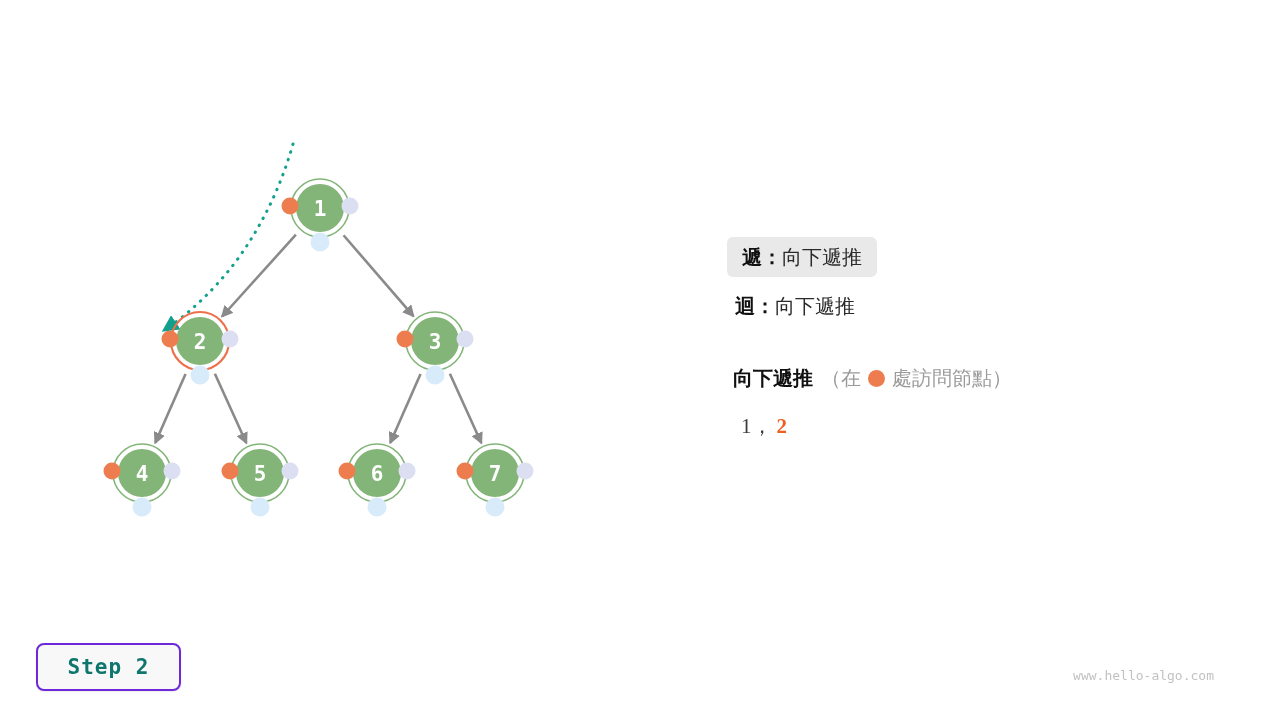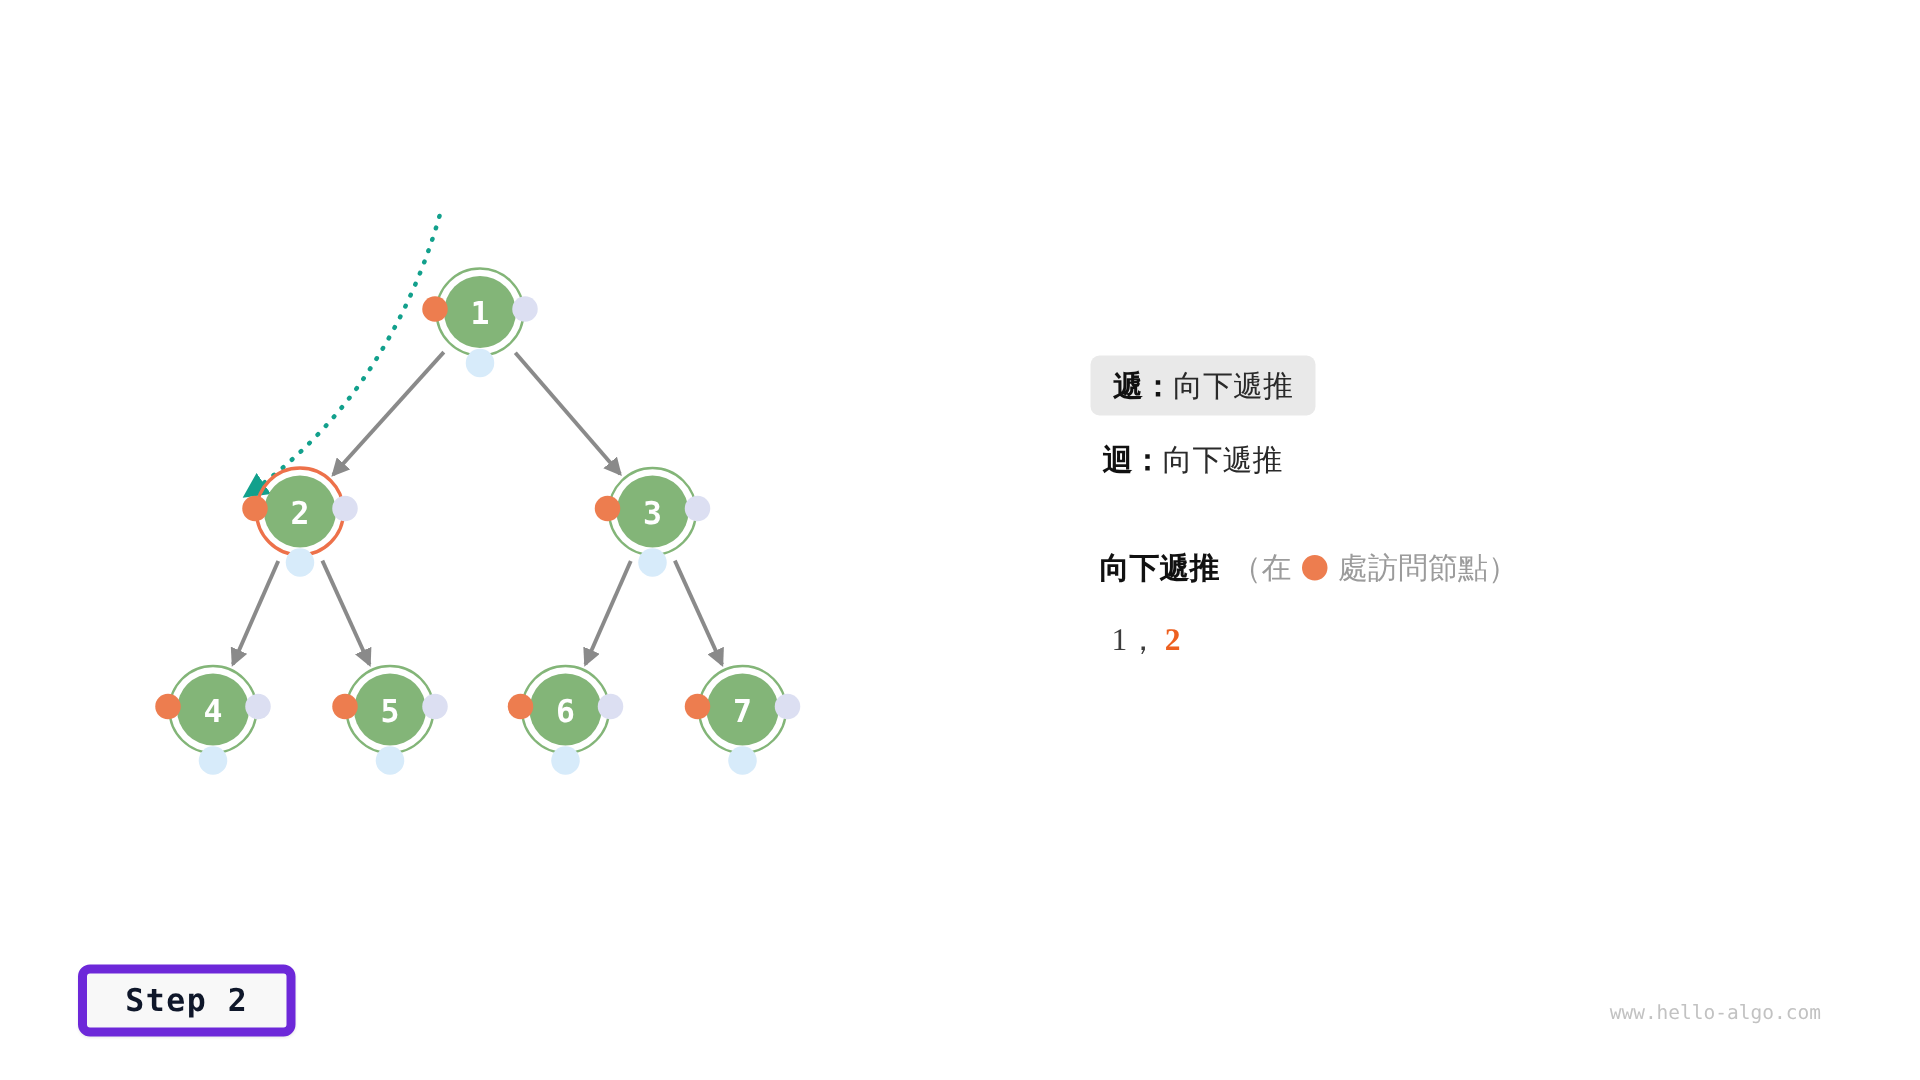--- a/index.html
+++ b/index.html
@@ -61,31 +61,31 @@
     font-size: 21px;
     font-family: Liberation Serif, serif;
     color: #3c3c3c;
     white-space: nowrap;
   }
   .line-sequence .current { color: #ed6020; font-weight: bold; margin-left: 4px; }
 
   
   .step-box {
     position: absolute;
-    left: 52px; top: 643px;
+    left: 36px; top: 643px;
     width: 145px; height: 48px;
     background: #f8f8f8;
-    border: 6px solid #6d28d9;
+    border: 2px solid #6d28d9;
     border-radius: 8px;
     box-shadow: 0 1px 2px rgba(0,0,0,0.08);
     display: flex; align-items: center; justify-content: center;
     font-family: "DejaVu Sans Mono", monospace;
     font-weight: bold;
     font-size: 21px;
-    color: #0f172a;
+    color: #0f766e;
     letter-spacing: 1px;
   }
 
   .watermark {
     position: absolute;
     right: 66px; top: 668px;
     font-family: "DejaVu Sans Mono", monospace;
     font-size: 13px;
     color: #c2c2c2;
   }

